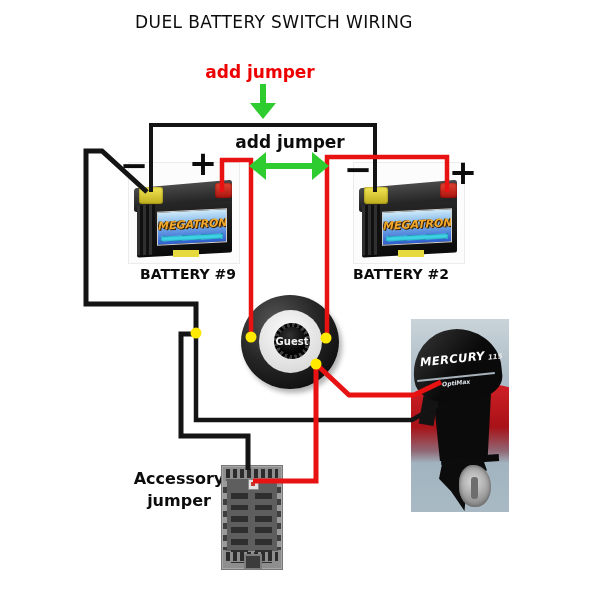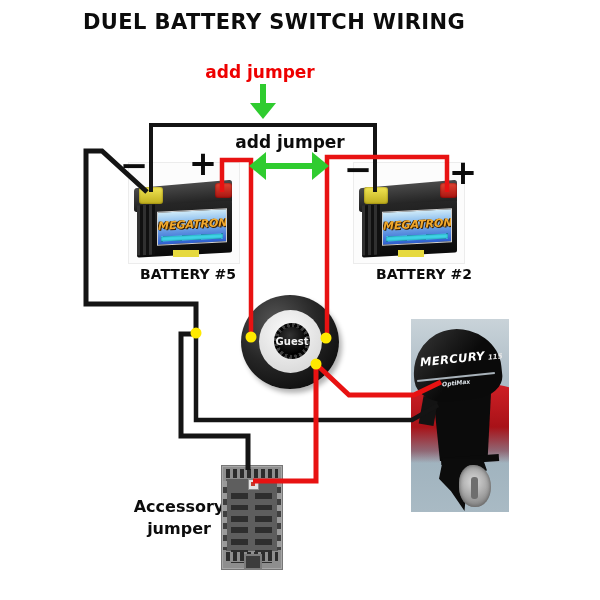--- a/index.html
+++ b/index.html
@@ -2,27 +2,27 @@
 <html><head>
 <meta charset="utf-8">
 <style>
   html,body{margin:0;padding:0;background:#fff;}
   .canvas{position:relative;width:600px;height:600px;background:#ffffff;
           font-family:"DejaVu Sans",sans-serif;overflow:hidden;}
   .abs{position:absolute;}
   .ctr{transform:translate(-50%,-50%);white-space:nowrap;}
 
   
-  .title{left:274px;top:22px;font-size:21px;font-weight:bold;letter-spacing:.4px;color:#0c0c0c;}
+  .title{left:274px;top:22px;font-size:17px;font-weight:normal;letter-spacing:.4px;color:#0c0c0c;}
   .jumper-red{left:260px;top:72px;font-size:17px;font-weight:bold;color:#ee0000;}
   .jumper-blk{left:290px;top:142px;font-size:17px;font-weight:bold;color:#0c0c0c;}
   .two-line{display:flex;flex-direction:column;align-items:center;font-size:16px;
             font-weight:bold;color:#0c0c0c;line-height:23px;}
   .cg{left:128px;top:337px;}
-  .ap{left:179px;top:518px;line-height:22px;}
+  .ap{left:179px;top:490px;line-height:22px;}
   .bat-caption{width:110px;text-align:center;font-size:14px;font-weight:bold;color:#0c0c0c;top:266px;}
   .sign{font-size:34px;font-weight:bold;color:#0c0c0c;line-height:1;}
 
   
   .battery{width:110px;height:100px;background:#fcfcfc;border:1px solid #ececec;}
   .bat-top{position:absolute;left:5px;top:21px;width:98px;height:24px;border-radius:3px;
            background:linear-gradient(180deg,#4a4a4a,#1b1b1b);transform:skewY(-5deg);}
   .bat-front{position:absolute;left:8px;top:40px;width:95px;height:52px;border-radius:2px;
              background:linear-gradient(180deg,#262626,#0a0a0a);transform:skewY(-3deg);}
   .bat-ridge{position:absolute;left:8px;top:42px;width:18px;height:50px;transform:skewY(-3deg);
@@ -134,37 +134,37 @@
     <div class="bat-label">
       <div class="megatron">MEGATRON</div>
       <div class="stripe"></div>
     </div>
     <div class="term term-neg"></div>
     <div class="term term-pos"></div>
     <div class="chip"></div>
   </div>
   <div class="abs sign ctr" style="left:134px;top:165px;">−</div>
   <div class="abs sign ctr" style="left:203px;top:163px;">+</div>
-  <div class="abs bat-caption" style="left:133px;">BATTERY #5</div>
+  <div class="abs bat-caption" style="left:133px;">BATTERY #9</div>
 
   <div class="abs battery" style="left:353px;top:162px;">
     <div class="bat-top"></div>
     <div class="bat-front"></div>
     <div class="bat-ridge"></div>
     <div class="bat-label">
       <div class="megatron">MEGATRON</div>
       <div class="stripe"></div>
     </div>
     <div class="term term-neg"></div>
     <div class="term term-pos"></div>
     <div class="chip"></div>
   </div>
   <div class="abs sign ctr" style="left:358px;top:169px;">−</div>
   <div class="abs sign ctr" style="left:463px;top:172px;">+</div>
-  <div class="abs bat-caption" style="left:369px;">BATTERY #2</div>
+  <div class="abs bat-caption" style="left:346px;">BATTERY #2</div>
 
   <div class="abs switch">
     <div class="sw-outer"></div>
     <div class="sw-face">
       <div class="sw-pos sw-both">Both</div>
       <div class="sw-pos sw-1">1</div>
       <div class="sw-pos sw-2">2</div>
       <div class="sw-pos sw-off">Off</div>
     </div>
     <div class="sw-knob">

